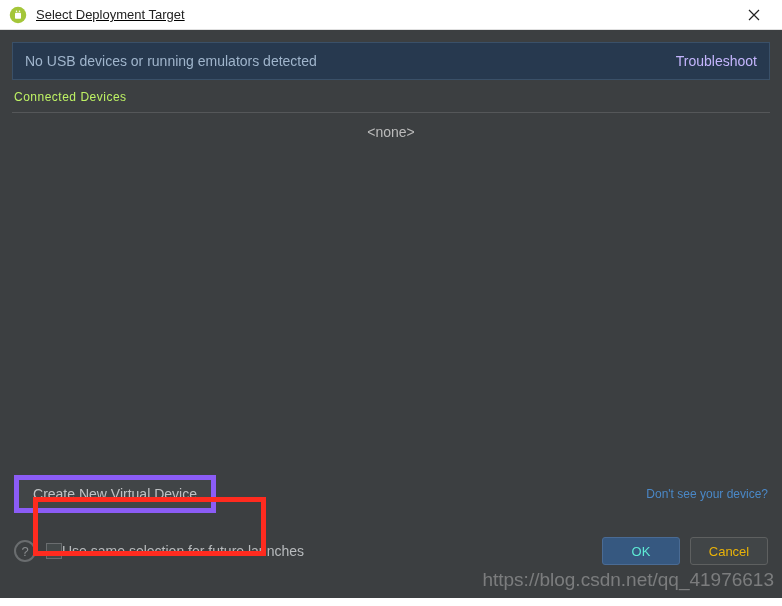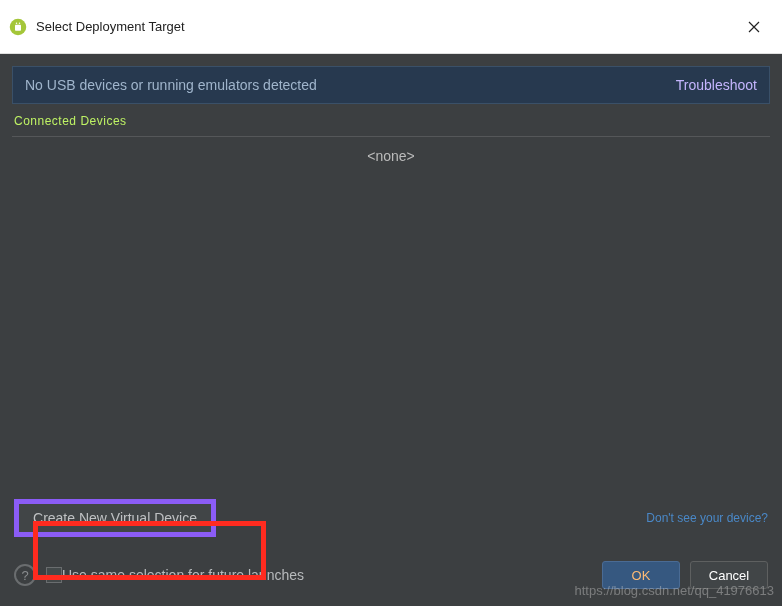--- a/index.html
+++ b/index.html
@@ -4,26 +4,27 @@
   <style>
     * { margin: 0; padding: 0; box-sizing: border-box; }
     body {
       width: 782px;
       height: 606px;
       font-family: "Segoe UI", Arial, sans-serif;
       background: #ffffff;
       overflow: hidden;
     }
     .titlebar {
-      height: 54px;
+      height: 30px;
       background: #ffffff;
       display: flex;
       align-items: center;
       padding: 12px 8px;
       border-bottom: 1px solid #e0e0e0;
+      text-decoration: underline;
     }
     .titlebar-icon {
       width: 20px;
       height: 20px;
       margin-right: 8px;
       display: flex;
       align-items: center;
       justify-content: center;
     }
     .titlebar-title {
@@ -166,33 +167,33 @@
       font-size: 13px;
       border-radius: 3px;
       cursor: pointer;
       display: flex;
       align-items: center;
       justify-content: center;
     }
     .btn-ok {
       background: #365880;
       border: 1px solid #4a6b94;
-      color: #fdba74;
+      color: #5eead4;
     }
     .btn-cancel {
       background: #414547;
       border: 1px solid #5e6060;
-      color: #ffffff;
+      color: #eab308;
     }
     .watermark {
       position: absolute;
-      bottom: 24px;
+      bottom: 7px;
       right: 8px;
       color: rgba(200,200,200,0.45);
-      font-size: 13px;
+      font-size: 19px;
       pointer-events: none;
     }
   </style>
 </head>
 <body>
 
 <div class="titlebar">
   <span class="titlebar-icon">
     <svg width="18" height="18" viewBox="0 0 24 24">
       <circle cx="12" cy="12" r="11" fill="#a4c639"></circle>

